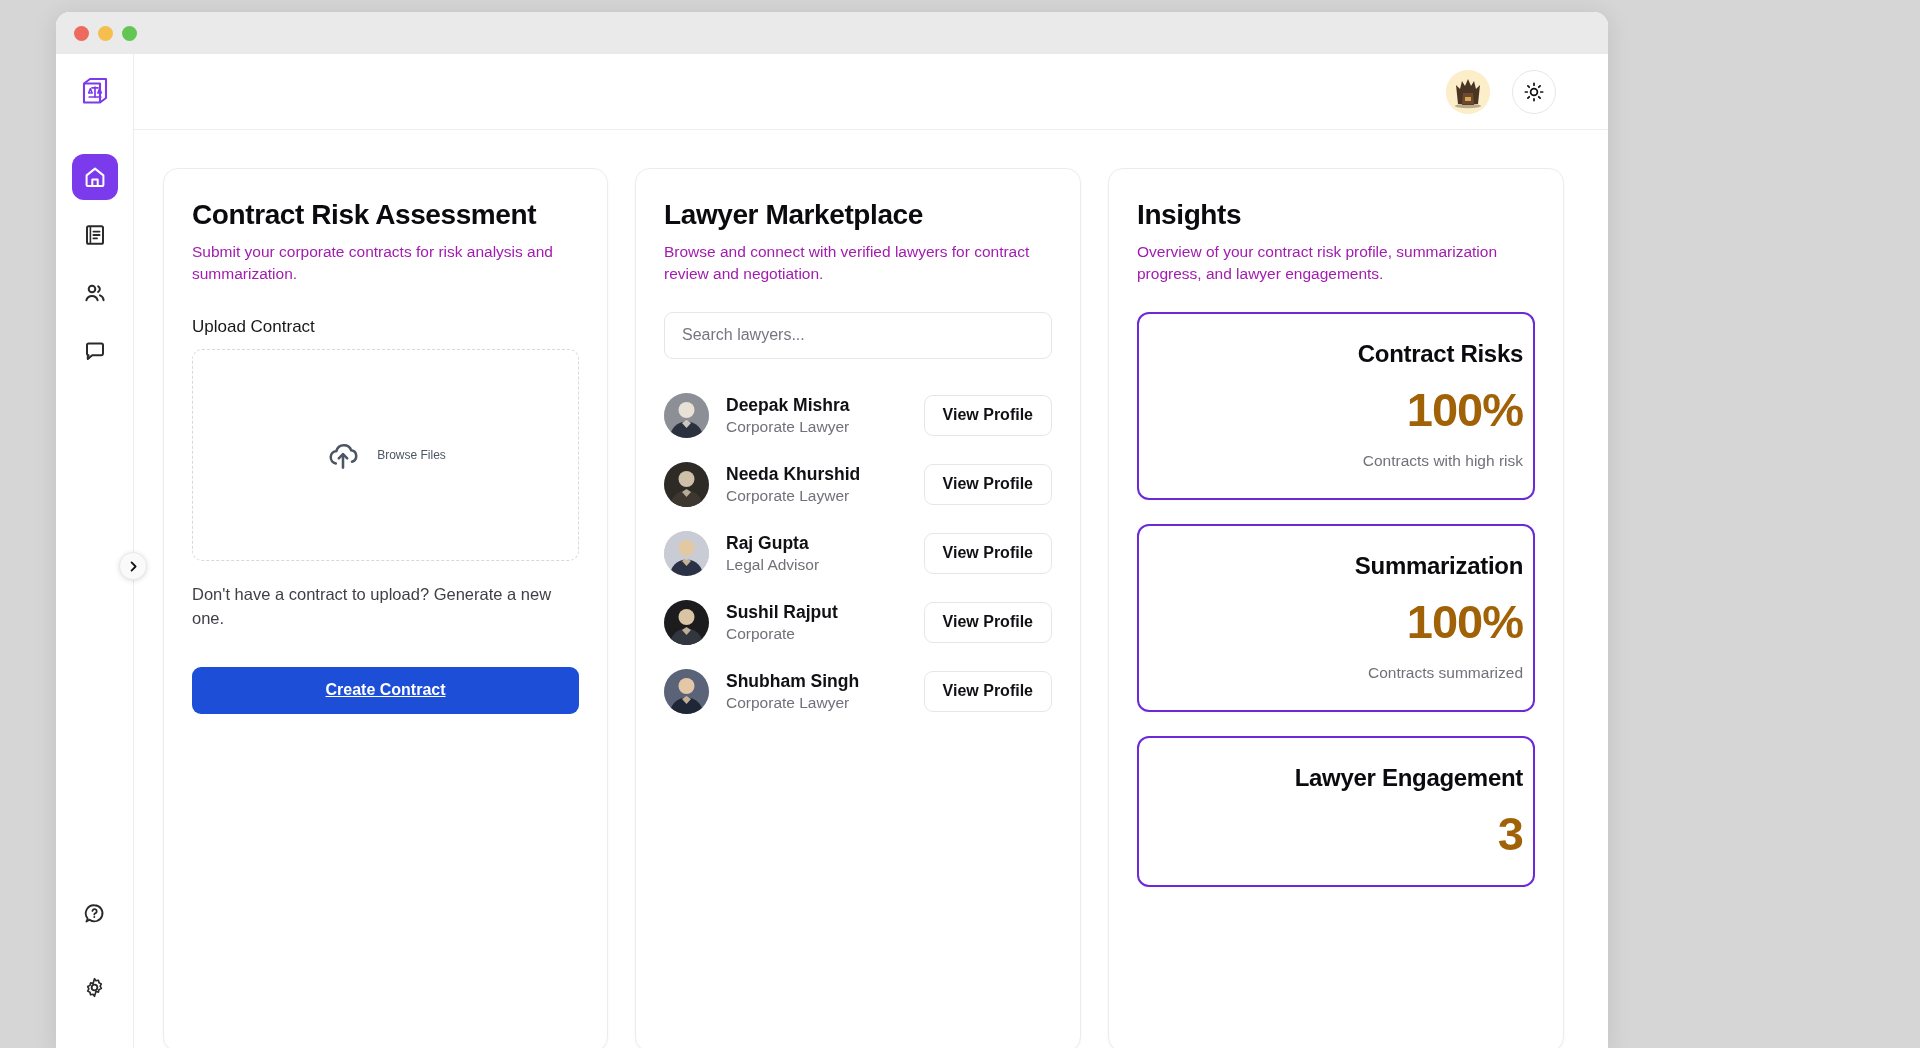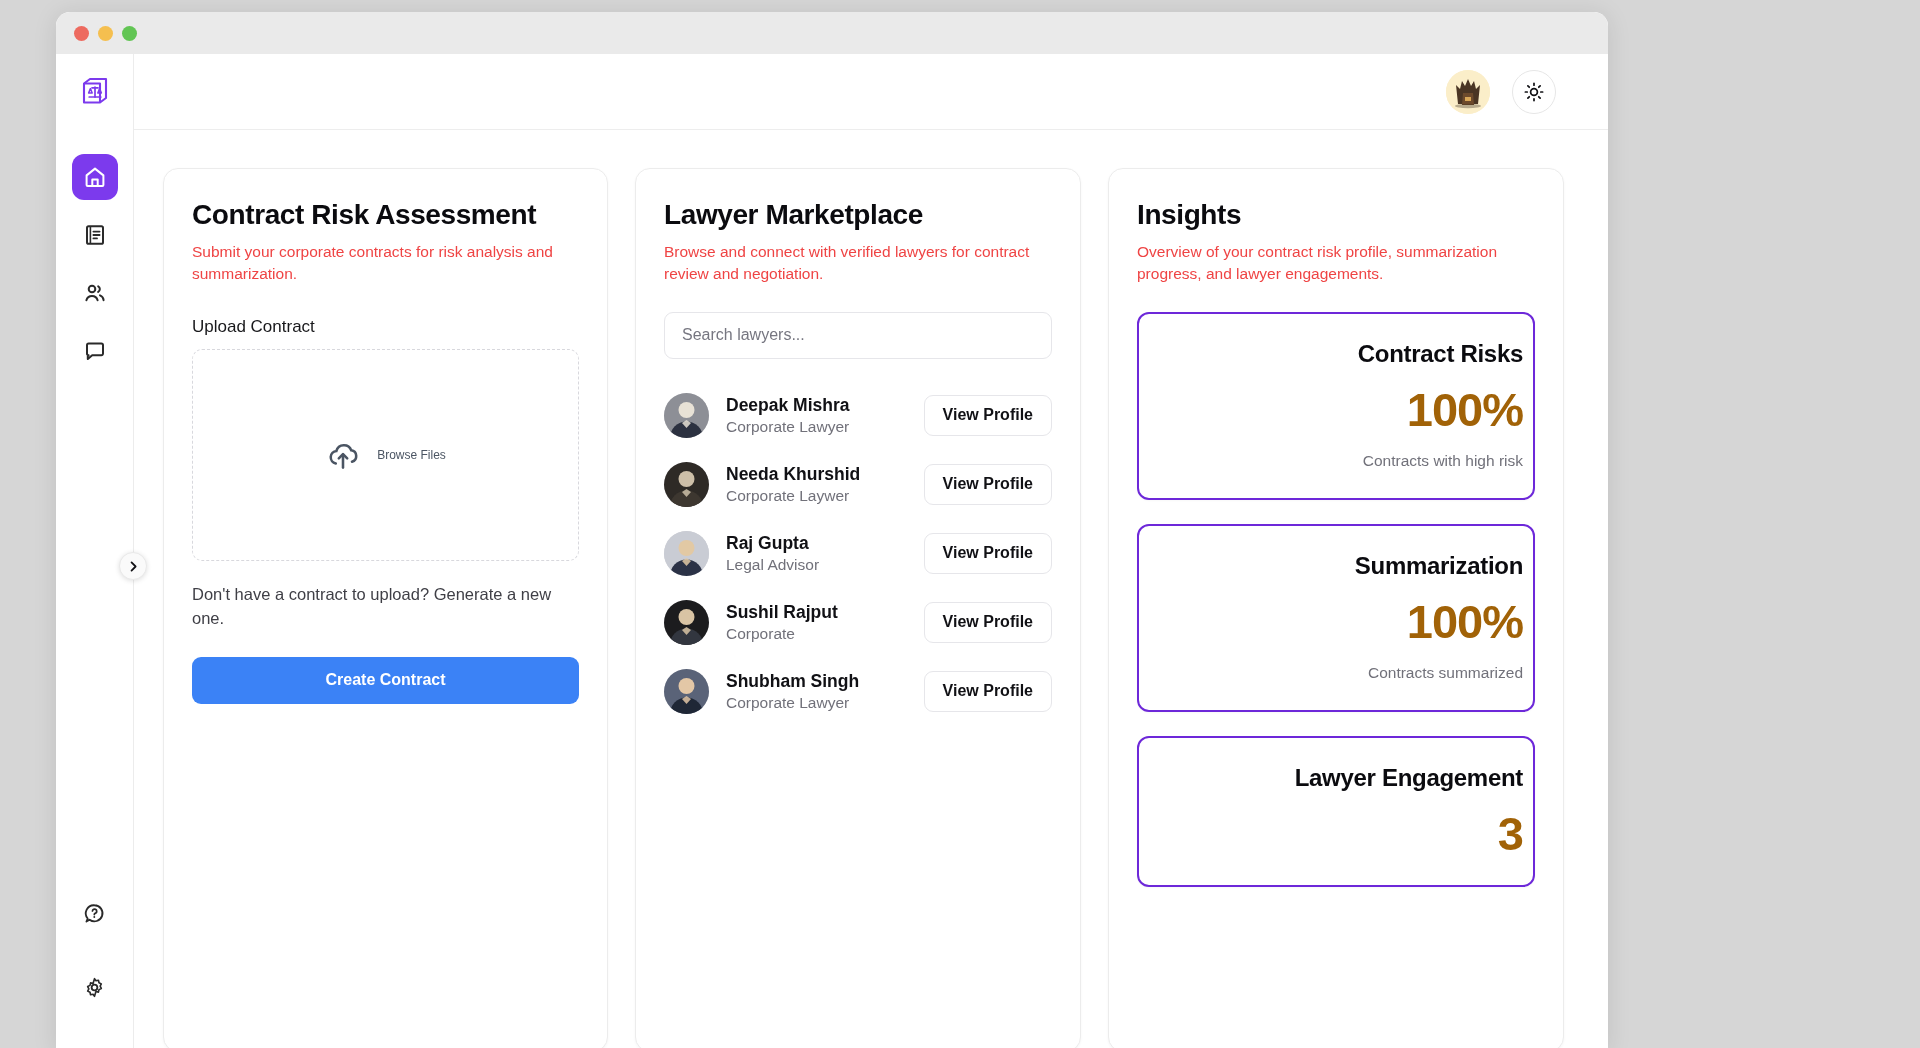--- a/index.html
+++ b/index.html
@@ -167,21 +167,21 @@
   .card-title {
     font-size: 28px;
     font-weight: 700;
     color: #0b0b0f;
     letter-spacing: -.4px;
     margin-bottom: 10px;
   }
   .card-sub {
     font-size: 15.5px;
     line-height: 1.45;
-    color: #ef4444;
+    color: #a21caf;
   }
 
   
   .section-label {
     margin-top: 31px;
     font-size: 17px;
     color: #18181b;
     margin-bottom: 12px;
   }
   #dropzone {
@@ -204,21 +204,21 @@
     height: 47px;
     border: none;
     border-radius: 9px;
     font-size: 16px;
     font-weight: 700;
     color: #ffffff;
     font-family: inherit;
     cursor: pointer;
   }
   #analyze-btn { background: #b794f4; margin-top: 28px; }
-  #create-btn  { background: #3b82f6; margin-top: 26px; }
+  #create-btn  { background: #1d4ed8; margin-top: 36px; text-decoration: underline; }
   .hint-text {
     margin-top: 22px;
     font-size: 16.5px;
     line-height: 1.45;
     color: #3f3f46;
   }
 
   
   #search-lawyers {
     margin-top: 26px;

